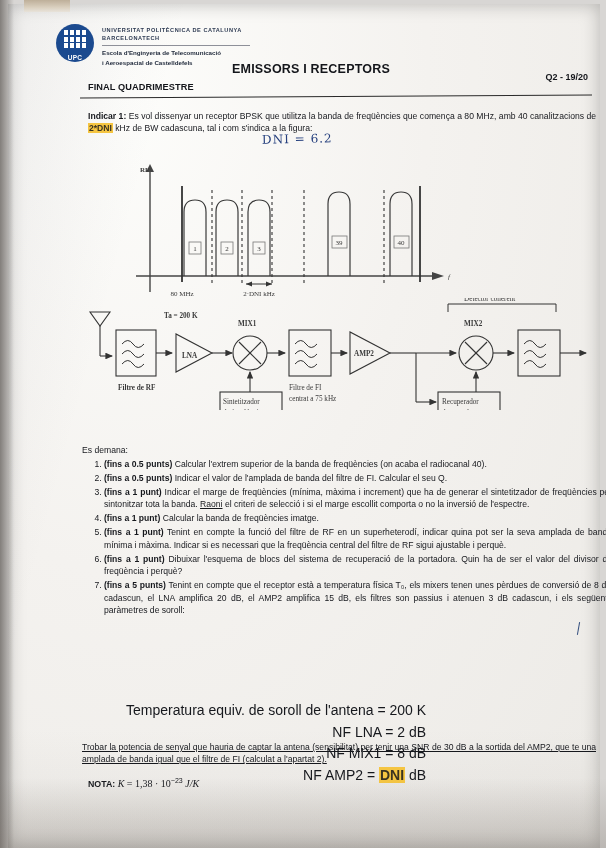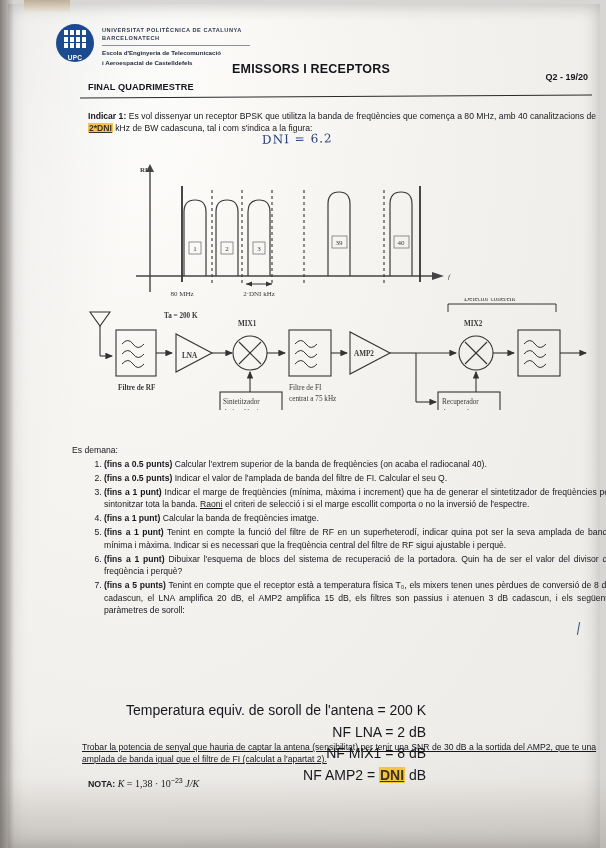--- a/index.html
+++ b/index.html
@@ -152,21 +152,20 @@
     color: #16181d;
     font-size: 8.6px;
     line-height: 1.42;
   }
   .b { font-weight: bold; }
   .hl {
     background: #f5c542;
     padding: 0 1px;
     color: #3a3320;
     font-weight: bold;
-    text-decoration: underline;
   }
   .u { text-decoration: underline; }
 
   #problem-statement {
     left: 88px; top: 110px;
     width: 508px;
     text-align: justify;
   }
   .handwrite {
     position: absolute;
@@ -184,21 +183,21 @@
     left: 132px; top: 164px;
     width: 330px; height: 138px;
   }
   
   .fig-blocks {
     position: absolute;
     left: 86px; top: 298px;
     width: 512px; height: 112px;
   }
 
-  #es-demana { left: 72px; top: 444px; }
+  #es-demana { left: 82px; top: 444px; }
 
   ol.qlist {
     position: absolute;
     left: 88px; top: 458px;
     width: 508px;
     margin: 0;
     padding-left: 16px;
     color: #16181d;
     font-size: 8.6px;
     line-height: 1.45;

